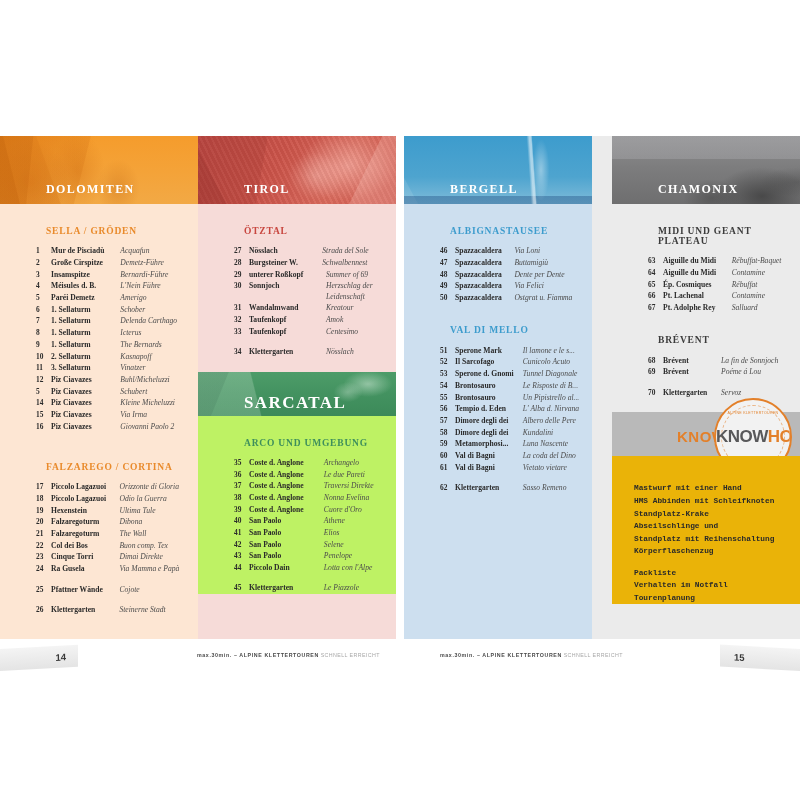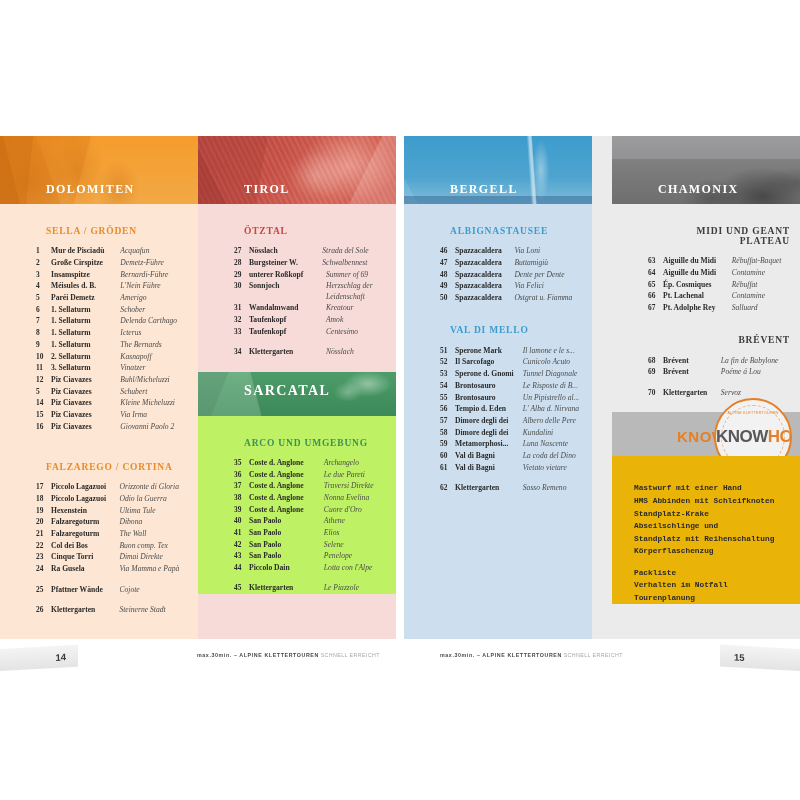--- a/index.html
+++ b/index.html
@@ -121,21 +121,21 @@
     background: linear-gradient(180deg, #4d9c69 0%, #439260 50%, #3c8a59 100%);
   }
   .hero-sarcatal .photo::after {
     content:""; position:absolute; inset:0;
     background:
       radial-gradient(ellipse 34px 18px at 170px 12px, rgba(220,240,225,0.50), rgba(0,0,0,0) 72%),
       radial-gradient(ellipse 20px 14px at 150px 20px, rgba(215,235,220,0.38), rgba(0,0,0,0) 72%),
       linear-gradient(76deg, rgba(230,245,232,0.22) 0 30%, rgba(0,0,0,0) 30.6% 100%),
       linear-gradient(112deg, rgba(25,90,55,0.25) 0 14%, rgba(0,0,0,0) 14.5% 100%);
   }
-  .hero-sarcatal .title { bottom: 17px; font-size: 14px; }
+  .hero-sarcatal .title { bottom: 3px; font-size: 17px; }
   .col.sarcatal-body { background: #bef264; }
 
   
   .knowhow-band {
     position: relative;
     height: 44px;
     margin-top: 14px;
     background: #b9b9b9;
     overflow: visible;
   }
@@ -195,21 +195,21 @@
     font-weight: bold;
     font-size: 9.5px;
     letter-spacing: 0.8px;
     margin: 22px 0 9px 36px;
   }
   .sec-head.space-top { margin-top: 30px; }
   .sec-head.orange { color: #e98a2b; }
   .sec-head.red    { color: #c8463f; }
   .sec-head.green  { color: #3e8f5c; }
   .sec-head.blue   { color: #3d9ccd; }
-  .sec-head.grey   { color: #3c3c3c; text-align: right; }
+  .sec-head.grey   { color: #3c3c3c; }
 
   table.routes {
     width: 100%;
     border-collapse: collapse;
     font-size: 7.6px;
     color: #2a2a2a;
     margin-left: 26px;
   }
   table.routes td { padding: 1.35px 0; vertical-align: top; }
   td.num   { width: 15px; text-align: left; font-weight: bold; font-size: 7.4px; }
@@ -772,21 +772,21 @@
                 </tr>
             </tbody>
           </table>
 
           <div class="sec-head grey">BRÉVENT</div>
           <table class="routes">
             <tbody>
               <tr>
                   <td class="num">68</td>
                   <td class="peak">Brévent</td>
-                  <td class="route">La fin de Babylone</td>
+                  <td class="route">La fin de Sonnjoch</td>
                   <td class="page">168</td>
                 </tr>
               <tr>
                   <td class="num">69</td>
                   <td class="peak">Brévent</td>
                   <td class="route">Poéme á Lou</td>
                   <td class="page">170</td>
                 </tr>
               <tr class="gap">
                   <td class="num">70</td>

